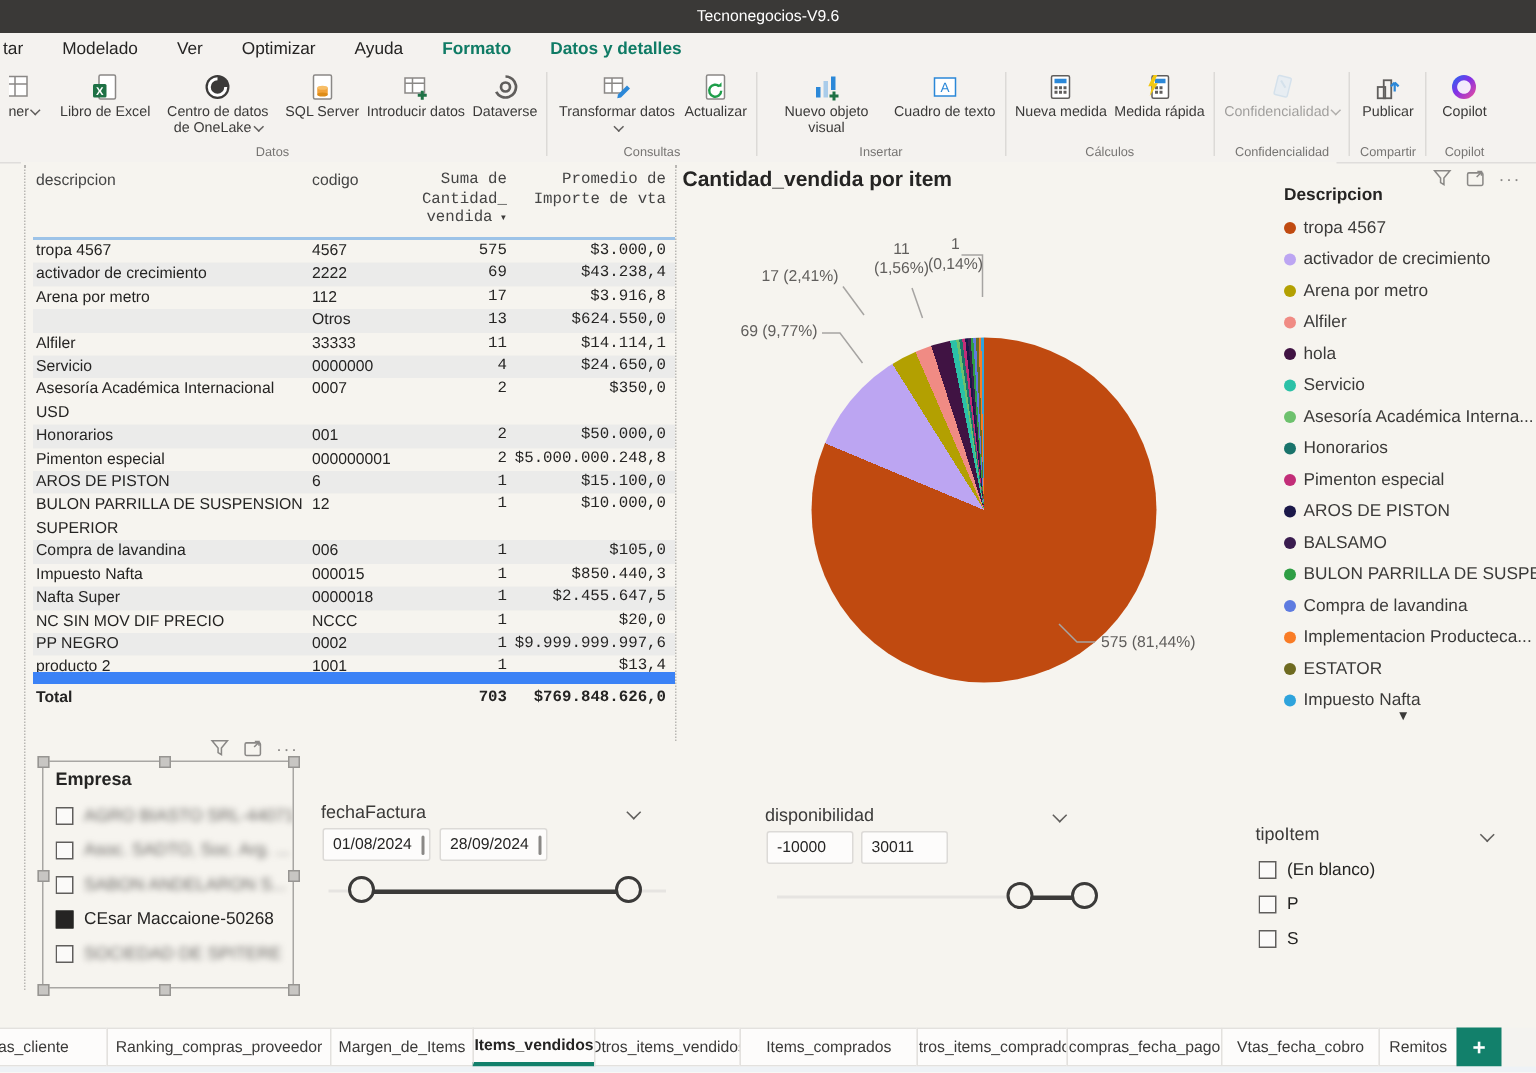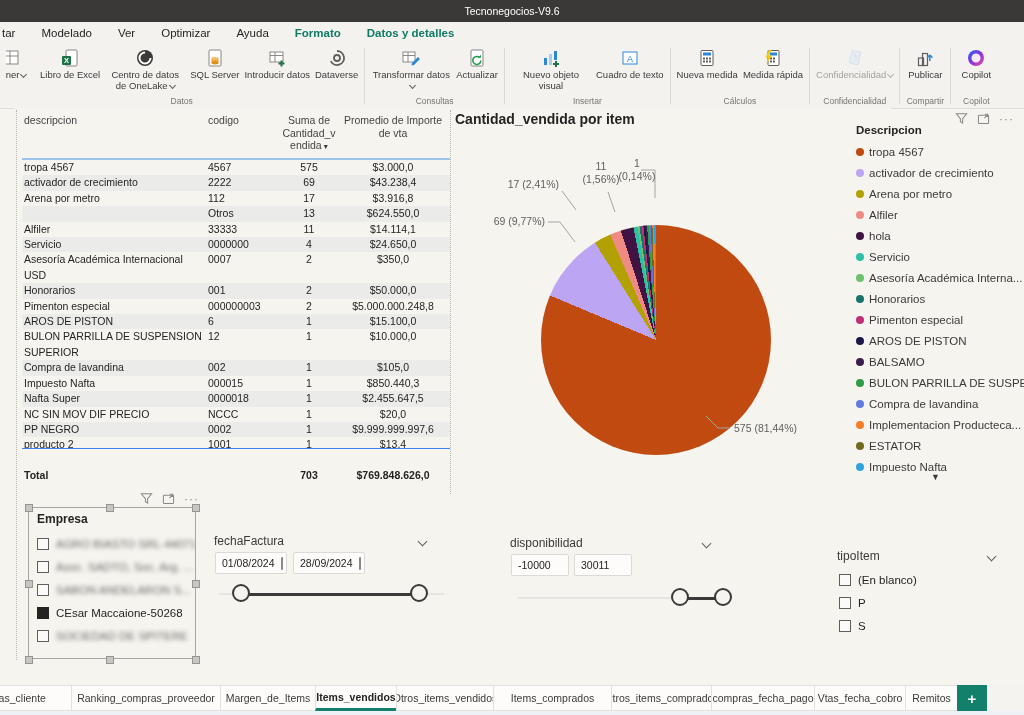--- a/index.html
+++ b/index.html
@@ -38,25 +38,25 @@
   
   .canvas{position:absolute;left:14px;top:108px;width:877px;height:577px;background:#F6F4EF;}
   .dotv{position:absolute;width:0;border-left:1px dotted #B9B7B4;}
 
   
   .table-visual{position:absolute;left:8px;top:4px;width:428px;height:360px;font-size:10.5px;color:#252423;}
   .t-grid{display:grid;grid-template-columns:184px 72px 62px 106px;}
   .t-head{align-items:start;border-bottom:2px solid #9DC3E8;padding-bottom:2px;min-height:44px;color:#444;}
   .t-head .t-cell{line-height:12.5px;padding-top:2px;}
   .t-cell{padding:0 2px;overflow-wrap:anywhere;}
-  .t-cell.num{text-align:center;}
+  .t-cell.num{text-align:right;font-family:Liberation Mono, monospace;}
   .t-rows{height:288px;overflow:hidden;}
   .t-row .t-cell{line-height:15.4px;}
   .t-row.alt{background:#EBEBEA;}
-  .t-total{border-top:1px solid #3b82f6;font-weight:700;padding-top:19px;}
+  .t-total{border-top:8px solid #3b82f6;font-weight:700;padding-top:2px;}
   .t-total .t-cell{line-height:15px;}
   .sortarrow{font-size:8px;color:#3B3A39;}
 
   
   .pie-visual{position:absolute;left:437px;top:0;width:585px;height:408px;}
   .pie-title{position:absolute;left:4px;top:3px;font-size:14px;font-weight:700;color:#252423;}
   .vis-icons{position:absolute;right:22px;top:4px;display:flex;gap:9px;align-items:center;color:#8A8886;}
   .vis-icons svg{width:13px;height:13px;}
   .dots-icon{font-size:12px;letter-spacing:1px;color:#8A8886;line-height:10px;}
   .pie{position:absolute;left:90px;top:117px;width:230px;height:230px;border-radius:50%;}
@@ -384,39 +384,39 @@
             <div class="t-cell num">$350,0</div>
           </div>
           <div class="t-grid t-row alt">
             <div class="t-cell">Honorarios</div>
             <div class="t-cell">001</div>
             <div class="t-cell num">2</div>
             <div class="t-cell num">$50.000,0</div>
           </div>
           <div class="t-grid t-row">
             <div class="t-cell">Pimenton especial</div>
-            <div class="t-cell">000000003</div>
+            <div class="t-cell">000000001</div>
             <div class="t-cell num">2</div>
             <div class="t-cell num">$5.000.000.248,8</div>
           </div>
           <div class="t-grid t-row alt">
             <div class="t-cell">AROS DE PISTON</div>
             <div class="t-cell">6</div>
             <div class="t-cell num">1</div>
             <div class="t-cell num">$15.100,0</div>
           </div>
           <div class="t-grid t-row">
             <div class="t-cell">BULON PARRILLA DE SUSPENSION SUPERIOR</div>
             <div class="t-cell">12</div>
             <div class="t-cell num">1</div>
             <div class="t-cell num">$10.000,0</div>
           </div>
           <div class="t-grid t-row alt">
             <div class="t-cell">Compra de lavandina</div>
-            <div class="t-cell">002</div>
+            <div class="t-cell">006</div>
             <div class="t-cell num">1</div>
             <div class="t-cell num">$105,0</div>
           </div>
           <div class="t-grid t-row">
             <div class="t-cell">Impuesto Nafta</div>
             <div class="t-cell">000015</div>
             <div class="t-cell num">1</div>
             <div class="t-cell num">$850.440,3</div>
           </div>
           <div class="t-grid t-row alt">
@@ -657,19 +657,19 @@
 
   <div class="tabbar" id="tabbar">
       <div class="tab" style="width: 152px; margin-left: -80px;">Ranking_vtas_cliente</div>
       <div class="tab" style="width: 150px;">Ranking_compras_proveedor</div>
       <div class="tab" style="width: 96px;">Margen_de_Items</div>
       <div class="tab active" style="width: 82px;">Items_vendidos</div>
       <div class="tab" style="width: 98px;">Otros_items_vendidos</div>
       <div class="tab" style="width: 119px;">Items_comprados</div>
       <div class="tab" style="width: 101px;">Otros_items_comprados</div>
       <div class="tab" style="width: 104px;">compras_fecha_pago</div>
-      <div class="tab" style="width: 92px;">Vtas_fecha_cobro</div>
+      <div class="tab" style="width: 106px;">Vtas_fecha_cobro</div>
       <div class="tab" style="width: 53px;">Remitos</div>
       <div class="tab add" style="width: 30px;">+</div>
     </div>
   <div class="statusbar"></div>
 
 </div>
 
 </body></html>

